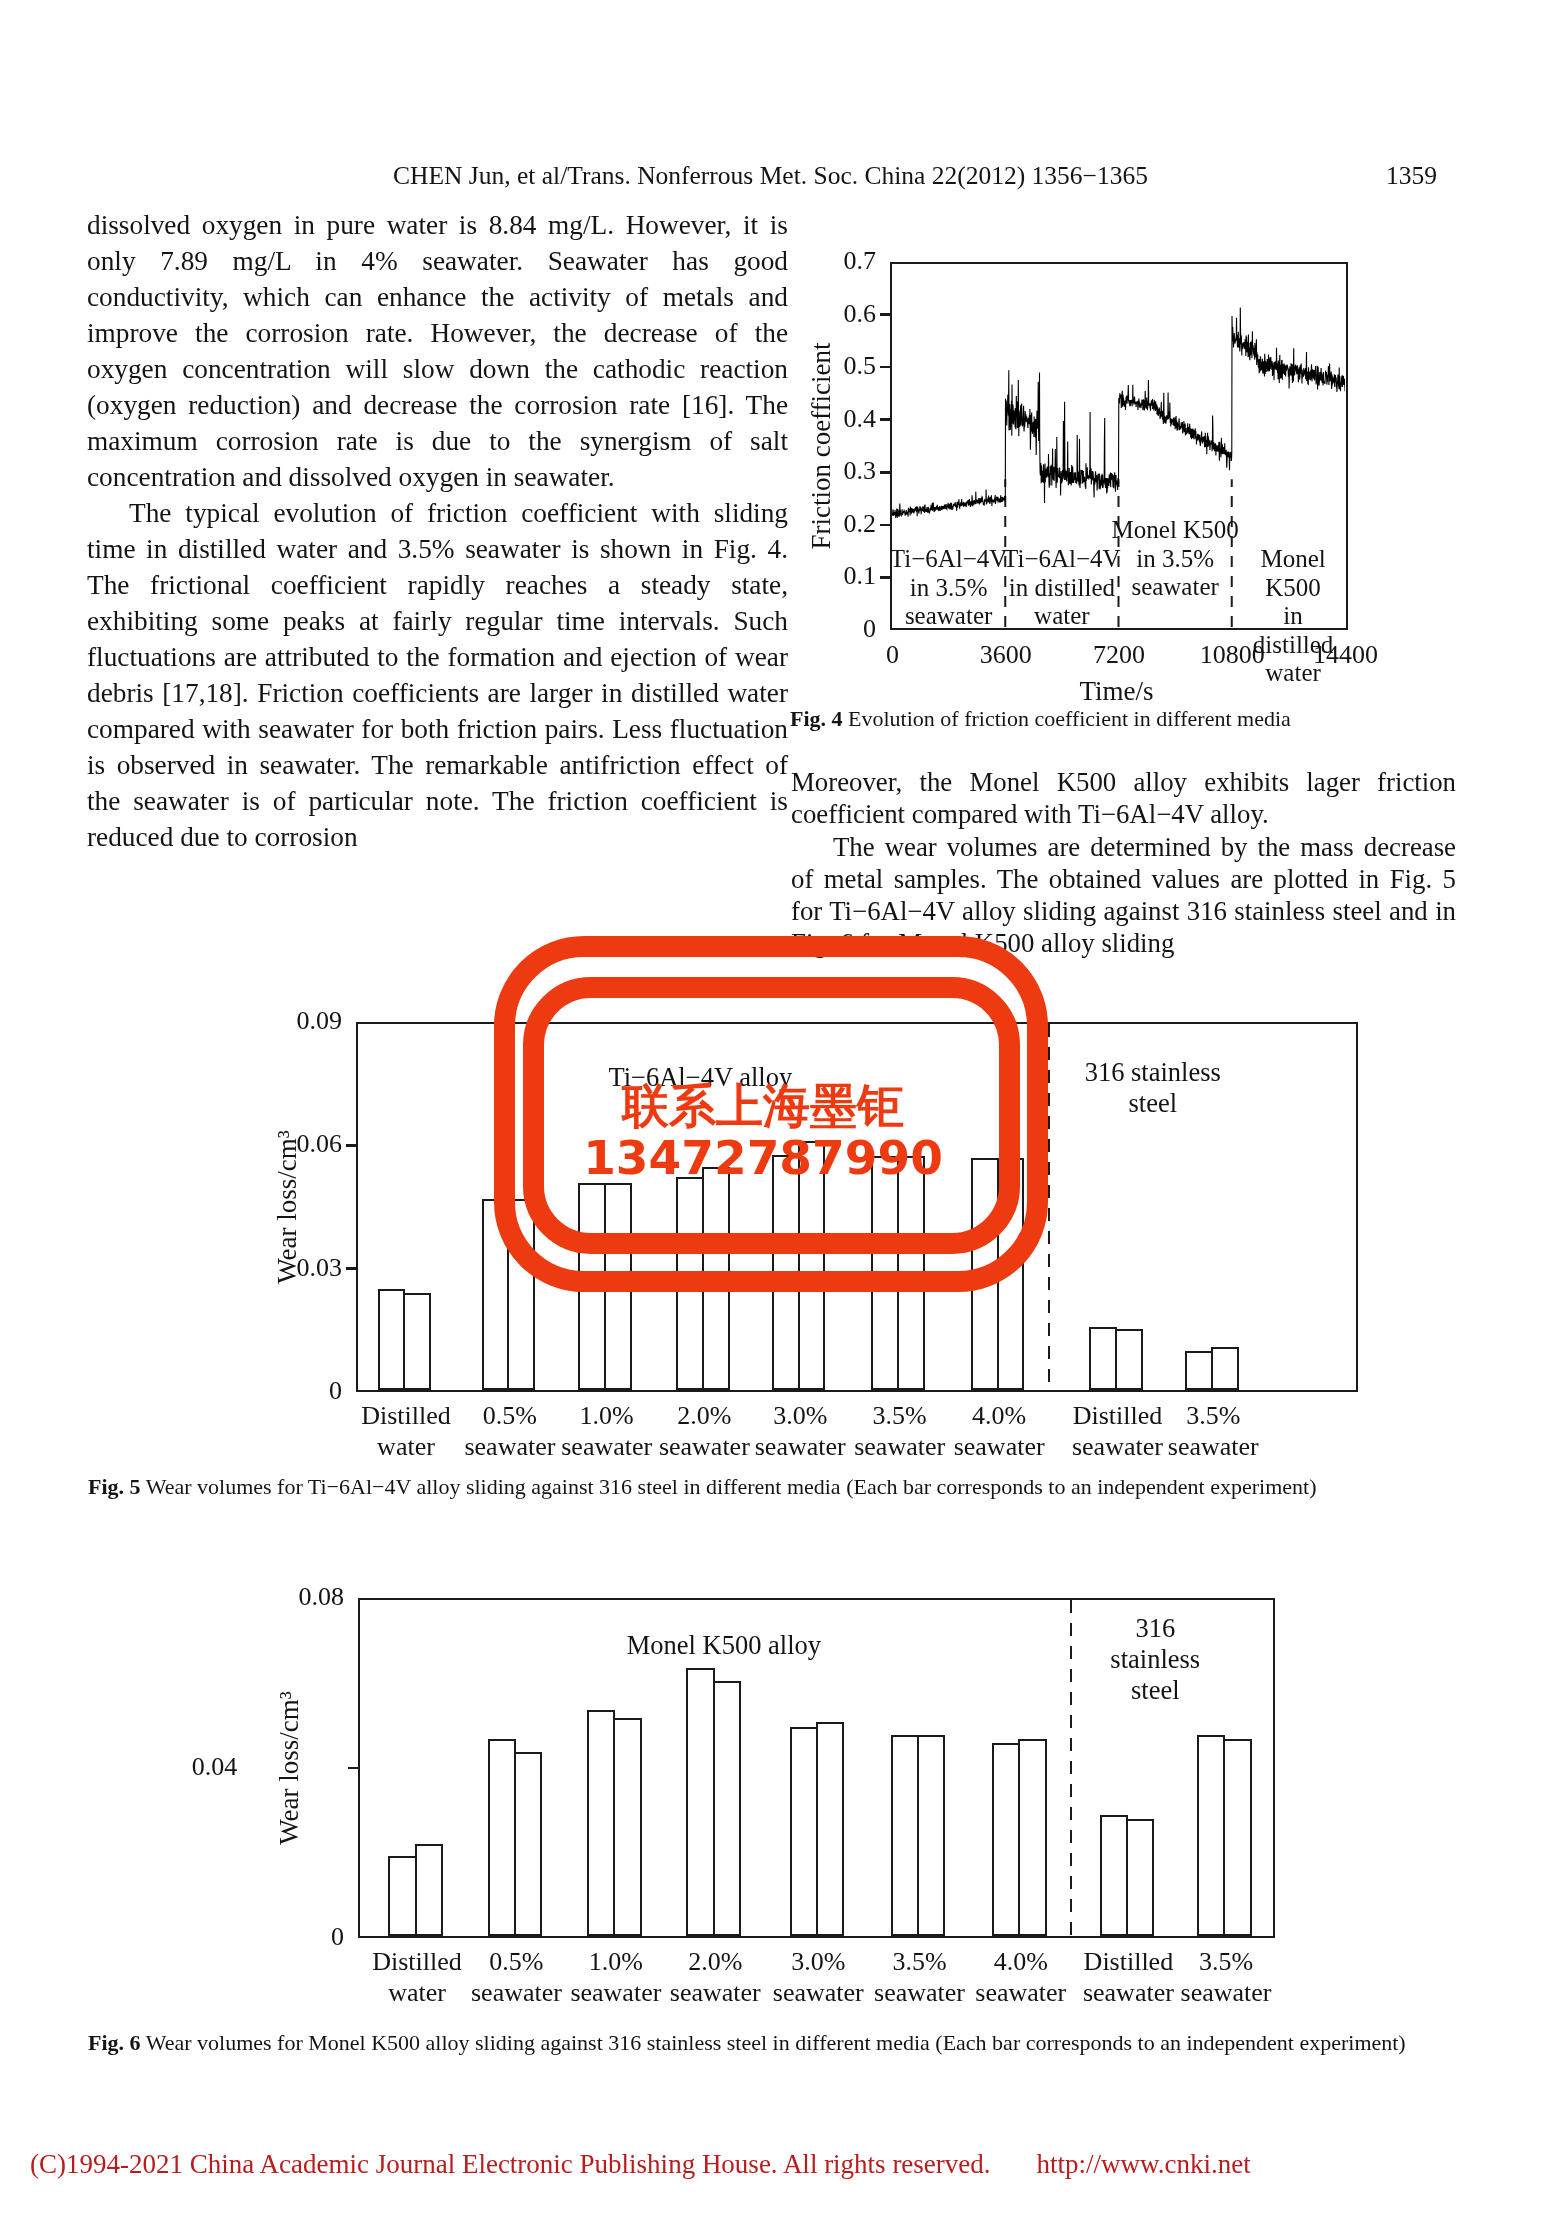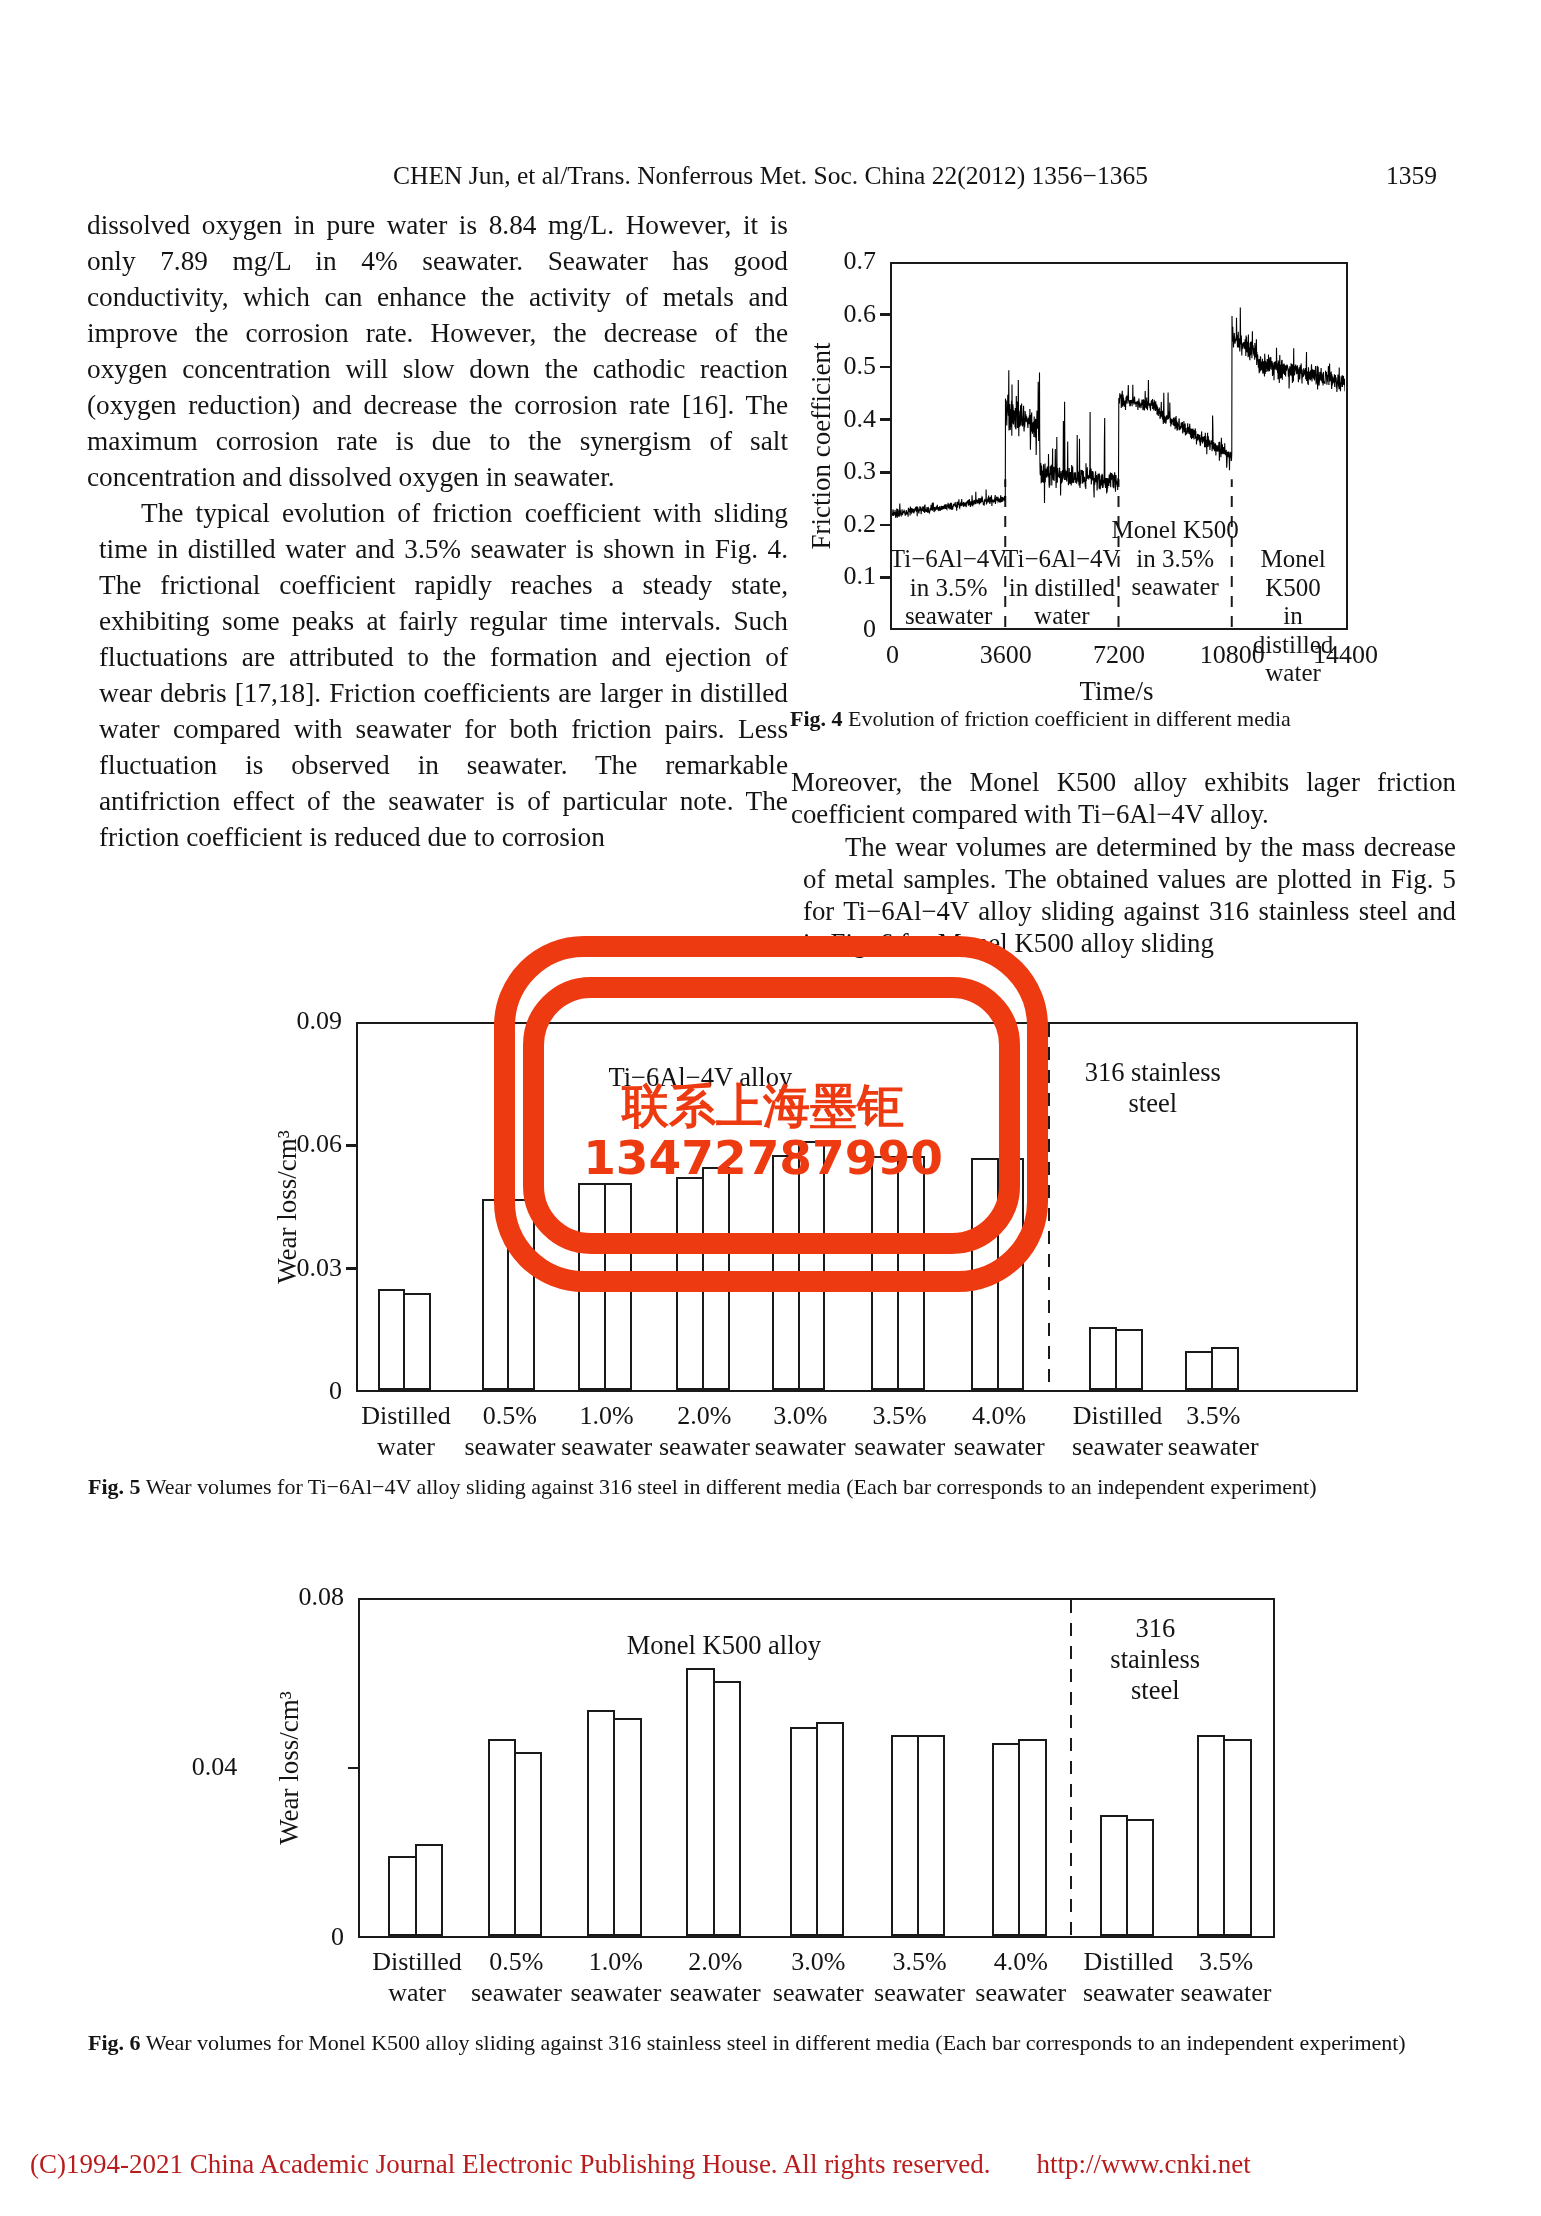--- a/index.html
+++ b/index.html
@@ -4,21 +4,21 @@
 <style>
   html,body{margin:0;padding:0;background:#888;}
   .page{position:relative;width:1541px;height:2216px;background:#ffffff;
         font-family:"Liberation Serif",serif;color:#141414;overflow:hidden;}
   .header{position:absolute;top:161px;left:0;width:100%;text-align:center;font-size:25.5px;}
   .pagenum{position:absolute;right:104px;top:0;}
   .body{font-size:27.3px;text-align:justify;margin:0;}
   .col-left{position:absolute;left:87px;top:207px;width:701px;}
   .col-left .body{line-height:36px;}
   h3.section{font-size:27.5px;margin:21px 0 9px 0;}
-  .indent{text-indent:42px;margin-left:12px;}
+  .indent{text-indent:42px;}
   .col-right{position:absolute;left:791px;top:766px;width:665px;}
   .col-right .body{line-height:32.3px;font-size:26.8px;}
   .caption{position:absolute;font-size:22px;}
   .cap4{left:790px;top:706px;width:670px;white-space:nowrap;}
   .cap5{left:88px;top:1466px;width:1367px;line-height:42px;text-align:justify;}
   .cap6{left:88px;top:2022px;width:1367px;line-height:42px;text-align:justify;}
   .figwrap{position:absolute;}
   #fig4-wrap{left:790px;top:240px;width:667px;height:466px;}
   #fig5-wrap{left:85px;top:1010px;width:1370px;height:456px;}
   #fig6-wrap{left:85px;top:1588px;width:1370px;height:434px;}

